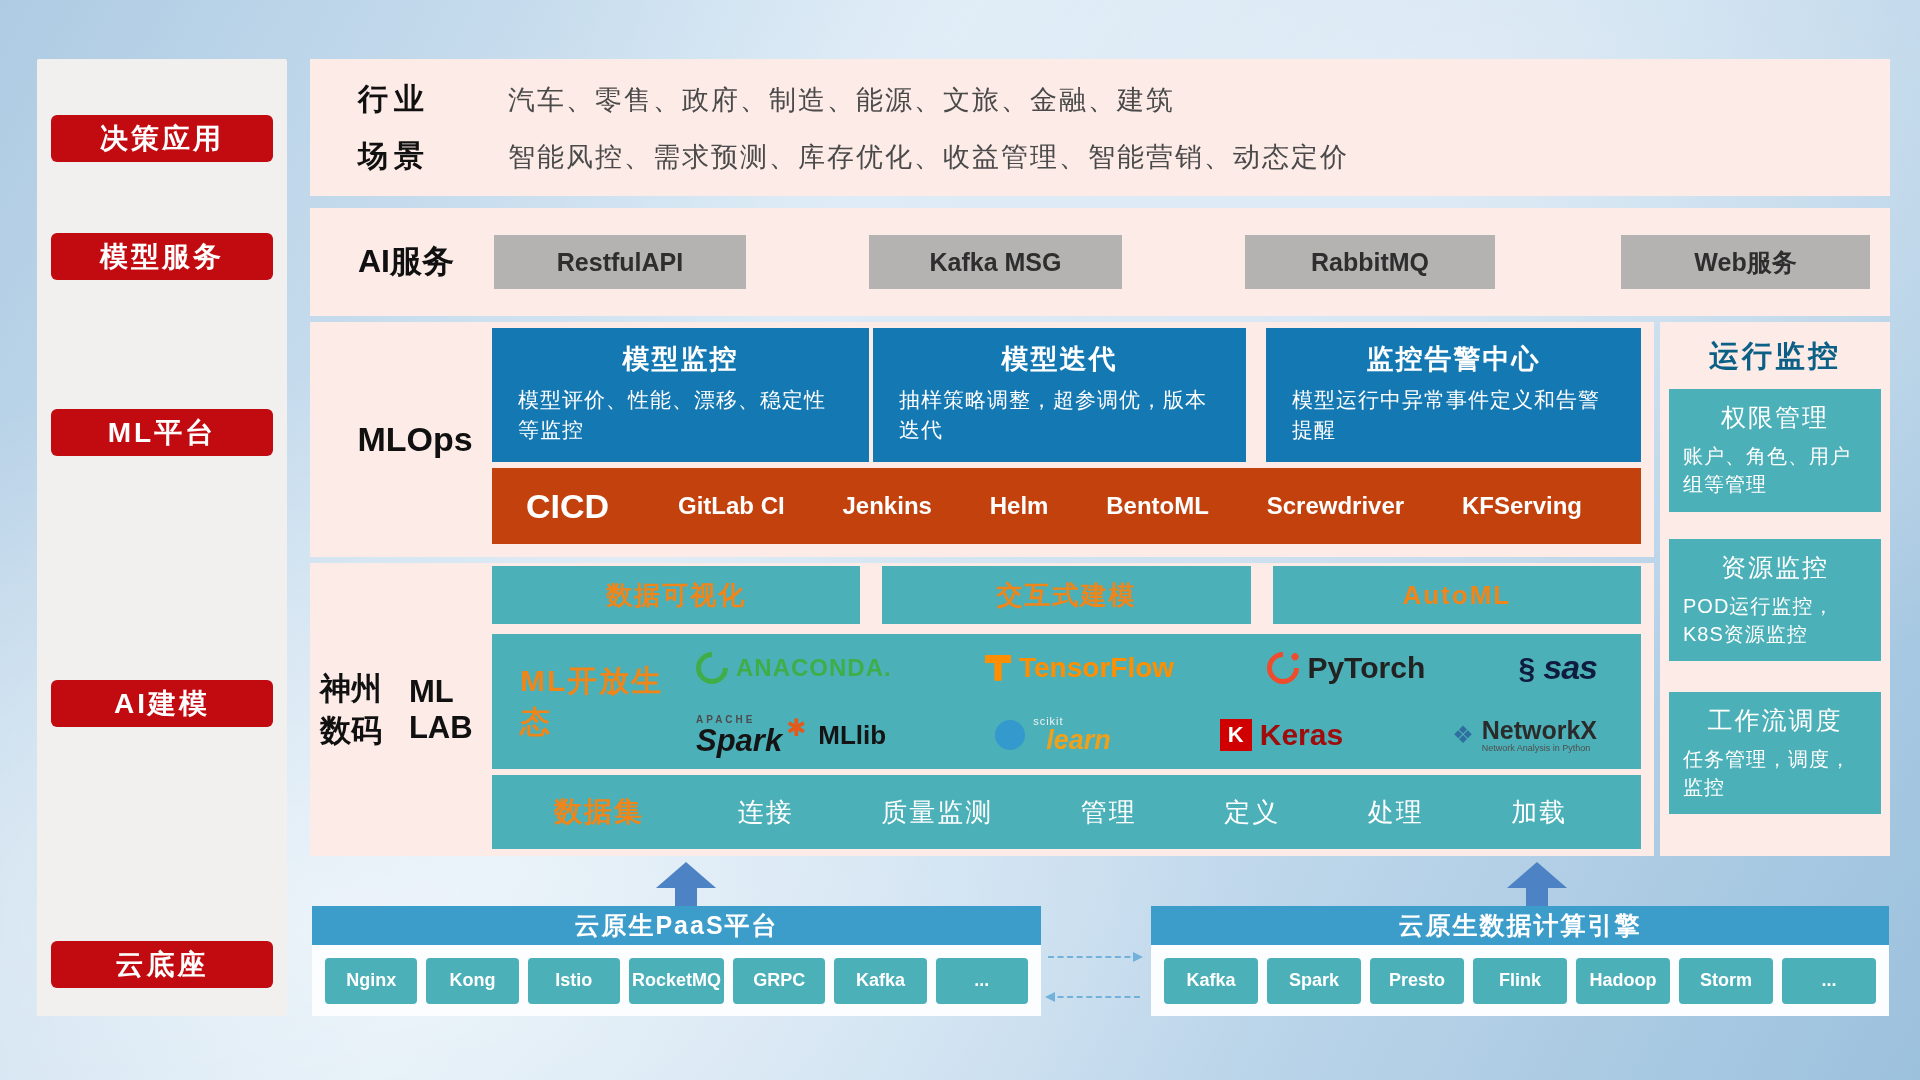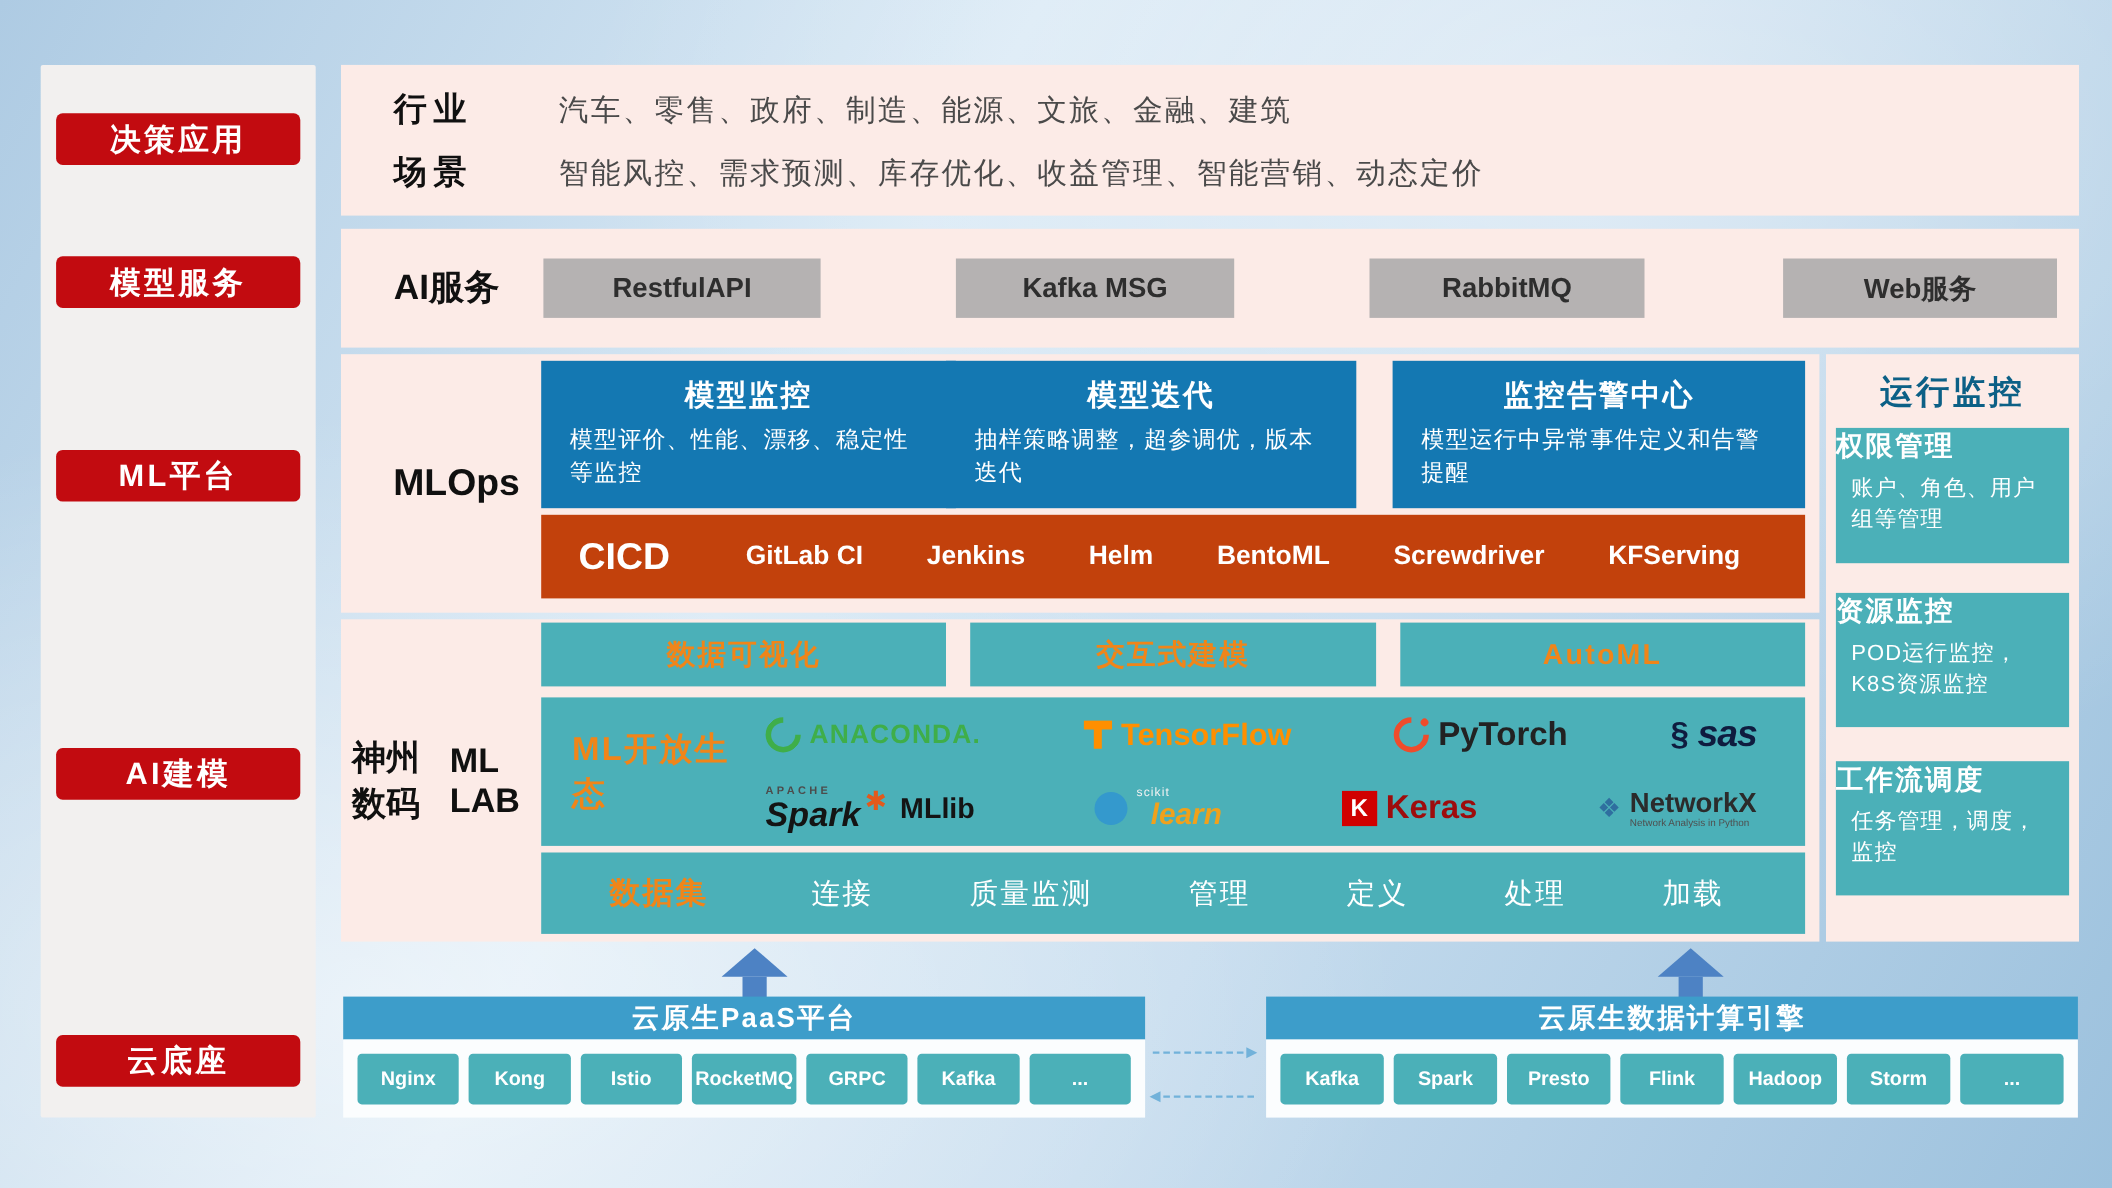--- a/index.html
+++ b/index.html
@@ -78,42 +78,42 @@
   .nx-text{font-size:25px;font-weight:bold;color:#2b2b2b;}
   .nx-cap{font-size:9px;color:#4f4f4f;}
   .dataset-bar{position:absolute;left:182px;top:212px;width:1149px;height:74px;background:#4bb0b8;display:flex;align-items:center;box-sizing:border-box;}
   .ds-label{font-size:28px;font-weight:bold;color:#f08519;padding-left:62px;letter-spacing:2px;}
   .ds-items{flex:1;display:flex;justify-content:space-around;align-items:center;padding:0 30px 0 50px;}
   .ds-item{color:#fff;font-size:26px;letter-spacing:2px;}
   
   .p-monitor{left:1660px;top:322px;width:230px;height:534px;}
   .mon-title{position:absolute;top:14px;width:100%;text-align:center;font-size:30px;font-weight:bold;color:#0c6086;letter-spacing:3px;}
   .mon-card{position:absolute;left:9px;width:212px;background:#4bb0b8;color:#fff;box-sizing:border-box;}
-  .mc-title{text-align:left;font-size:25px;font-weight:bold;letter-spacing:2px;}
+  .mc-title{text-align:center;font-size:25px;font-weight:normal;margin-top:12px;letter-spacing:2px;}
   .mc-desc{font-size:20px;line-height:1.4;padding:8px 14px 0 14px;letter-spacing:1px;}
   
   .up-arrow{position:absolute;top:862px;width:60px;height:45px;display:flex;flex-direction:column;align-items:center;}
   .ua-tri{width:0;height:0;border-left:30px solid transparent;border-right:30px solid transparent;border-bottom:26px solid #4d82c4;}
   .ua-stem{width:22px;height:19px;background:#4d82c4;}
   .cloud-header{position:absolute;top:906px;height:39px;background:#3d9dca;color:#fff;font-size:25px;font-weight:bold;
     display:flex;align-items:center;justify-content:center;letter-spacing:2px;}
   .cloud-strip{position:absolute;top:945px;height:71px;background:#fbfdfe;display:flex;align-items:center;gap:9px;padding:0 13px;box-sizing:border-box;}
   .tech-btn{flex:1;height:46px;background:#4bb0b8;color:#fff;font-weight:bold;font-size:18px;border-radius:4px;
     display:flex;align-items:center;justify-content:center;text-align:center;line-height:1.1;padding:2px 3px;box-sizing:border-box;cursor:pointer;}
   .dash-arrow{position:absolute;border-top:2px dashed #72b2da;}
   .head-r{position:absolute;right:-3px;top:-6px;width:0;height:0;border-left:10px solid #72b2da;border-top:5px solid transparent;border-bottom:5px solid transparent;}
   .head-l{position:absolute;left:-3px;top:-6px;width:0;height:0;border-right:10px solid #72b2da;border-top:5px solid transparent;border-bottom:5px solid transparent;}
 </style>
 </head>
 <body>
 
 <div class="page">
 
   <aside class="sidebar">
-    <div class="side-btn" style="top:44px">决策应用</div>
+    <div class="side-btn" style="top:56px">决策应用</div>
     <div class="side-btn" style="top:174px">模型服务</div>
     <div class="side-btn" style="top:350px">ML平台</div>
     <div class="side-btn" style="top:621px">AI建模</div>
     <div class="side-btn" style="top:882px">云底座</div>
   </aside>
 
   <section class="panel p-decision">
     <div class="d-row">
       <span class="d-label">行业</span>
       <span class="d-text">汽车、零售、政府、制造、能源、文旅、金融、建筑</span>
@@ -131,21 +131,21 @@
     <div class="gray-btn" style="left:935px;width:250px">RabbitMQ</div>
     <div class="gray-btn" style="left:1311px;width:249px">Web服务</div>
   </section>
 
   <section class="panel p-mlops">
     <span class="mlops-label">MLOps</span>
     <div class="blue-card" style="left:182px;width:377px">
       <div class="bc-title">模型监控</div>
       <div class="bc-desc">模型评价、性能、漂移、稳定性等监控</div>
     </div>
-    <div class="blue-card" style="left:550px;width:373px">
+    <div class="blue-card" style="left:563px;width:373px">
       <div class="bc-title">模型迭代</div>
       <div class="bc-desc">抽样策略调整，超参调优，版本迭代</div>
     </div>
     <div class="blue-card" style="left:956px;width:375px">
       <div class="bc-title">监控告警中心</div>
       <div class="bc-desc">模型运行中异常事件定义和告警提醒</div>
     </div>
     <div class="cicd-bar">
       <span class="cicd-label">CICD</span>
       <div class="cicd-items">

